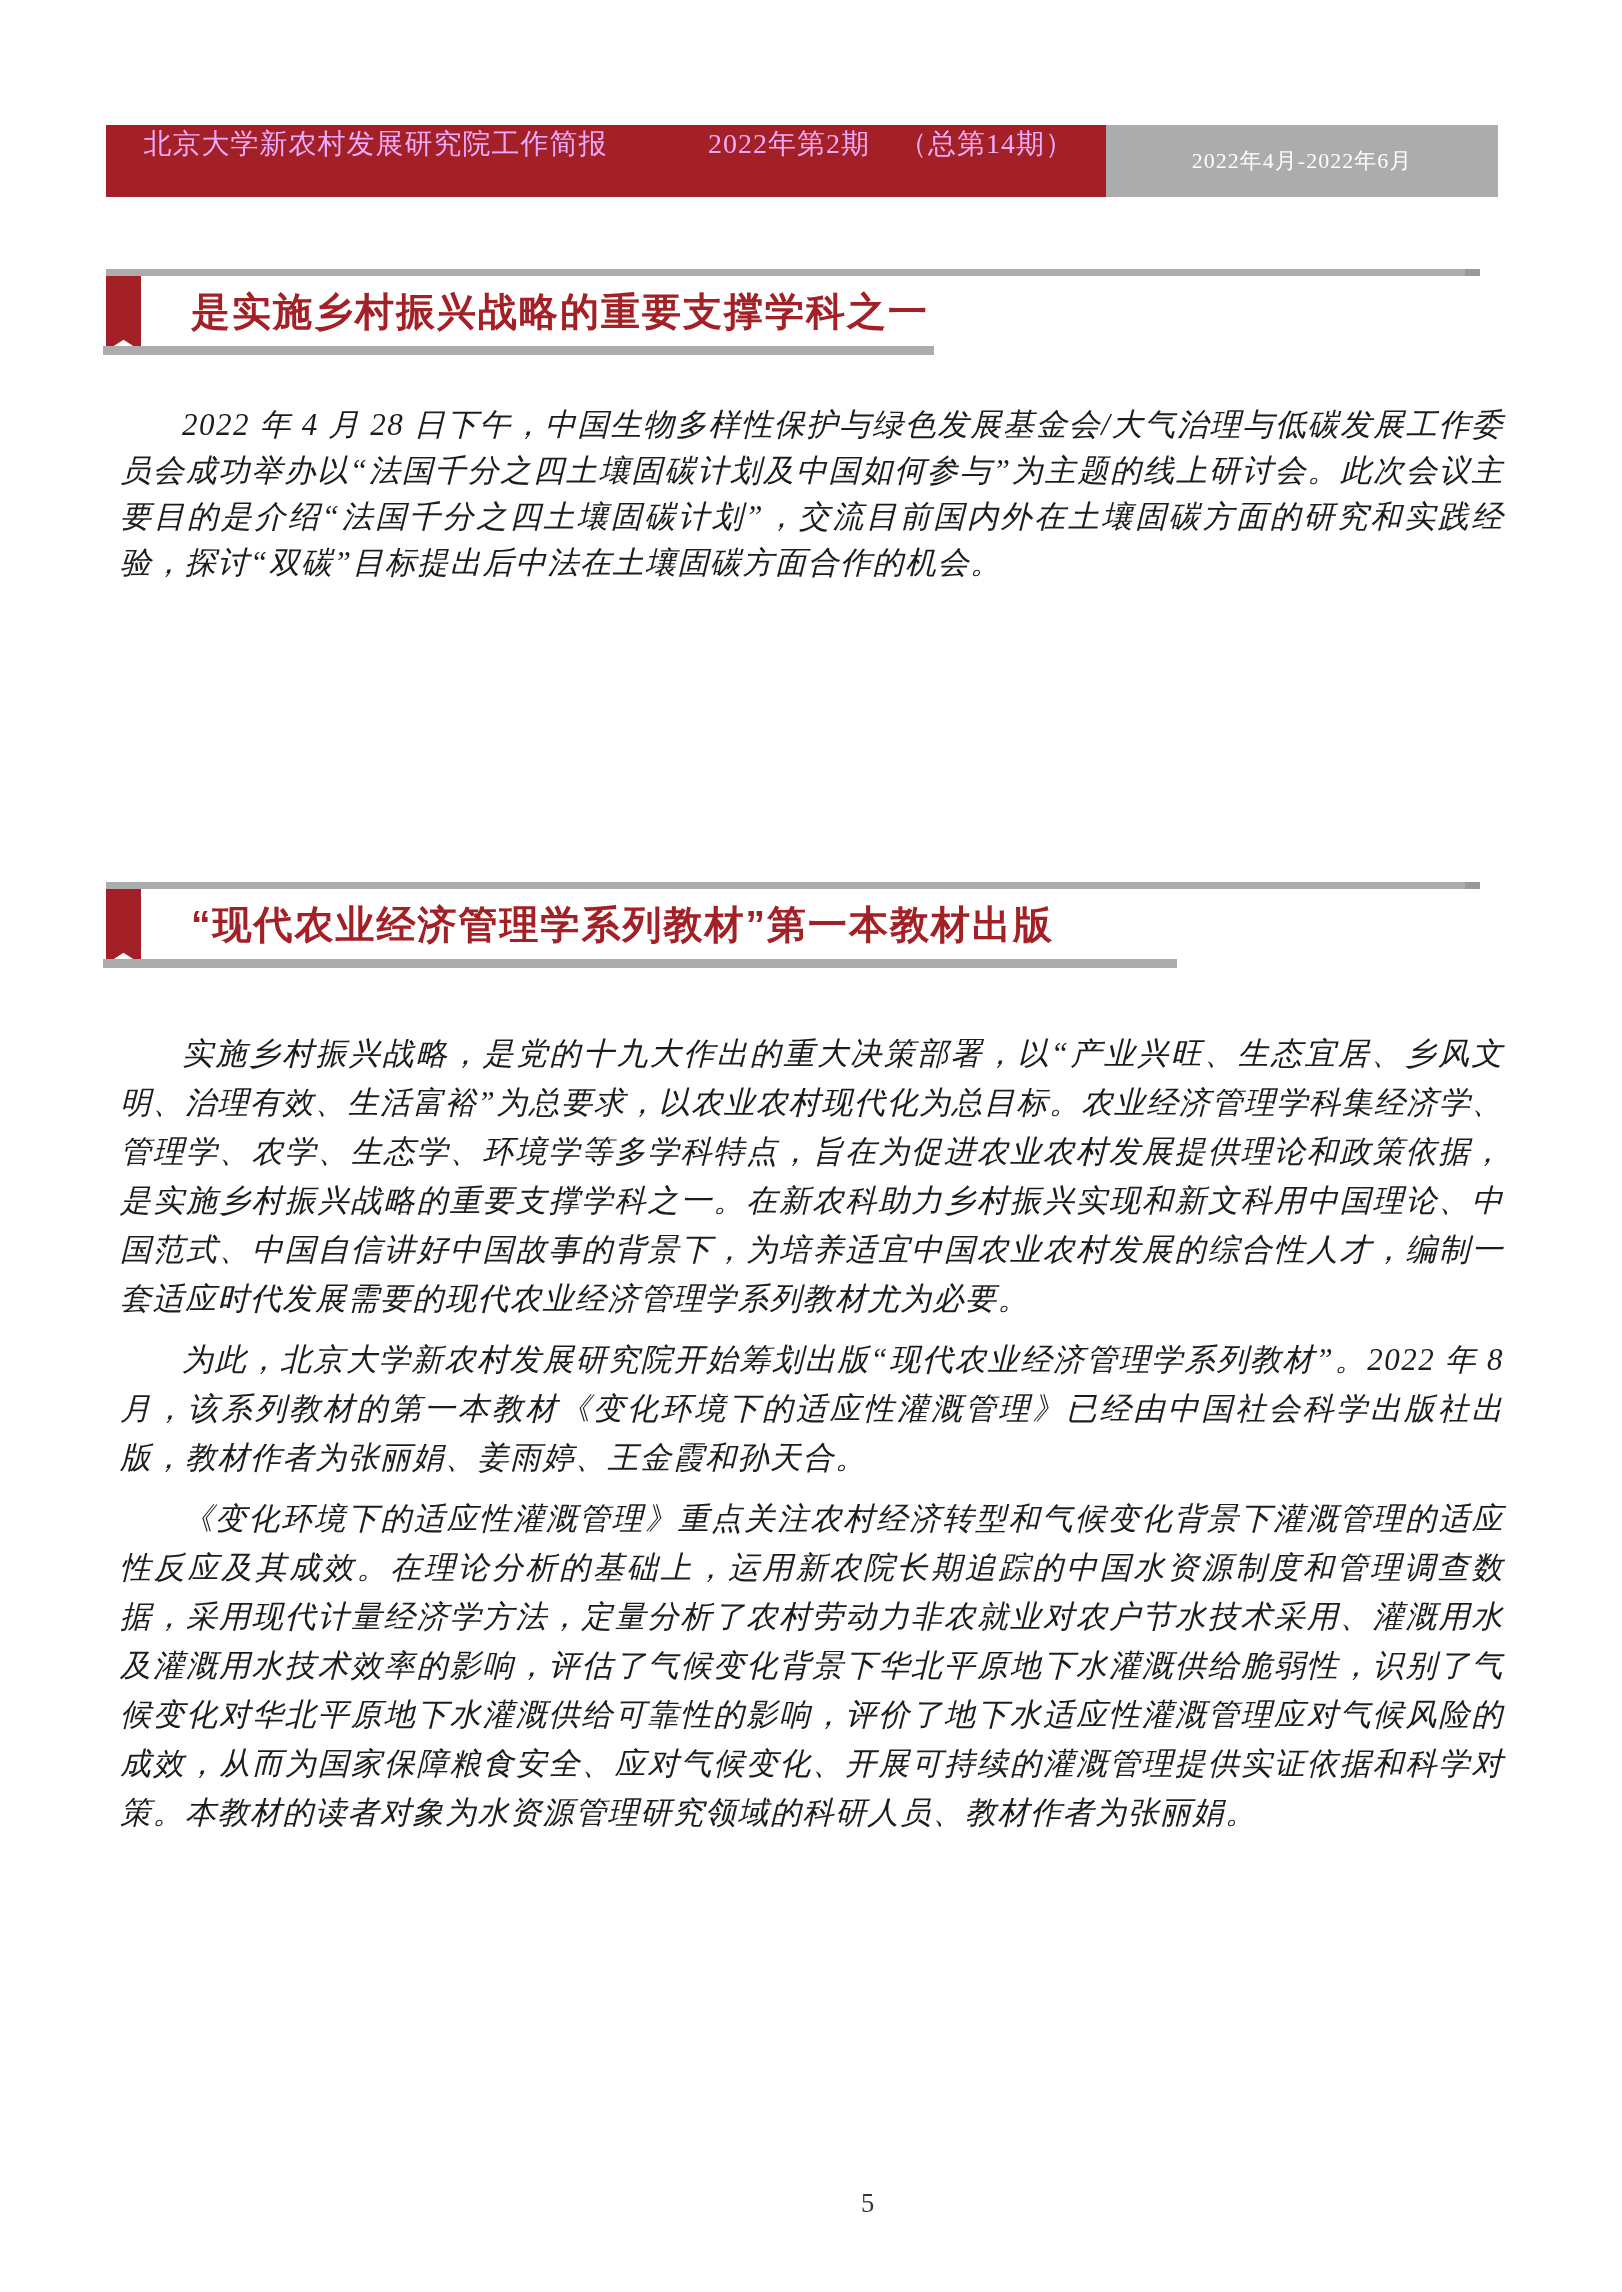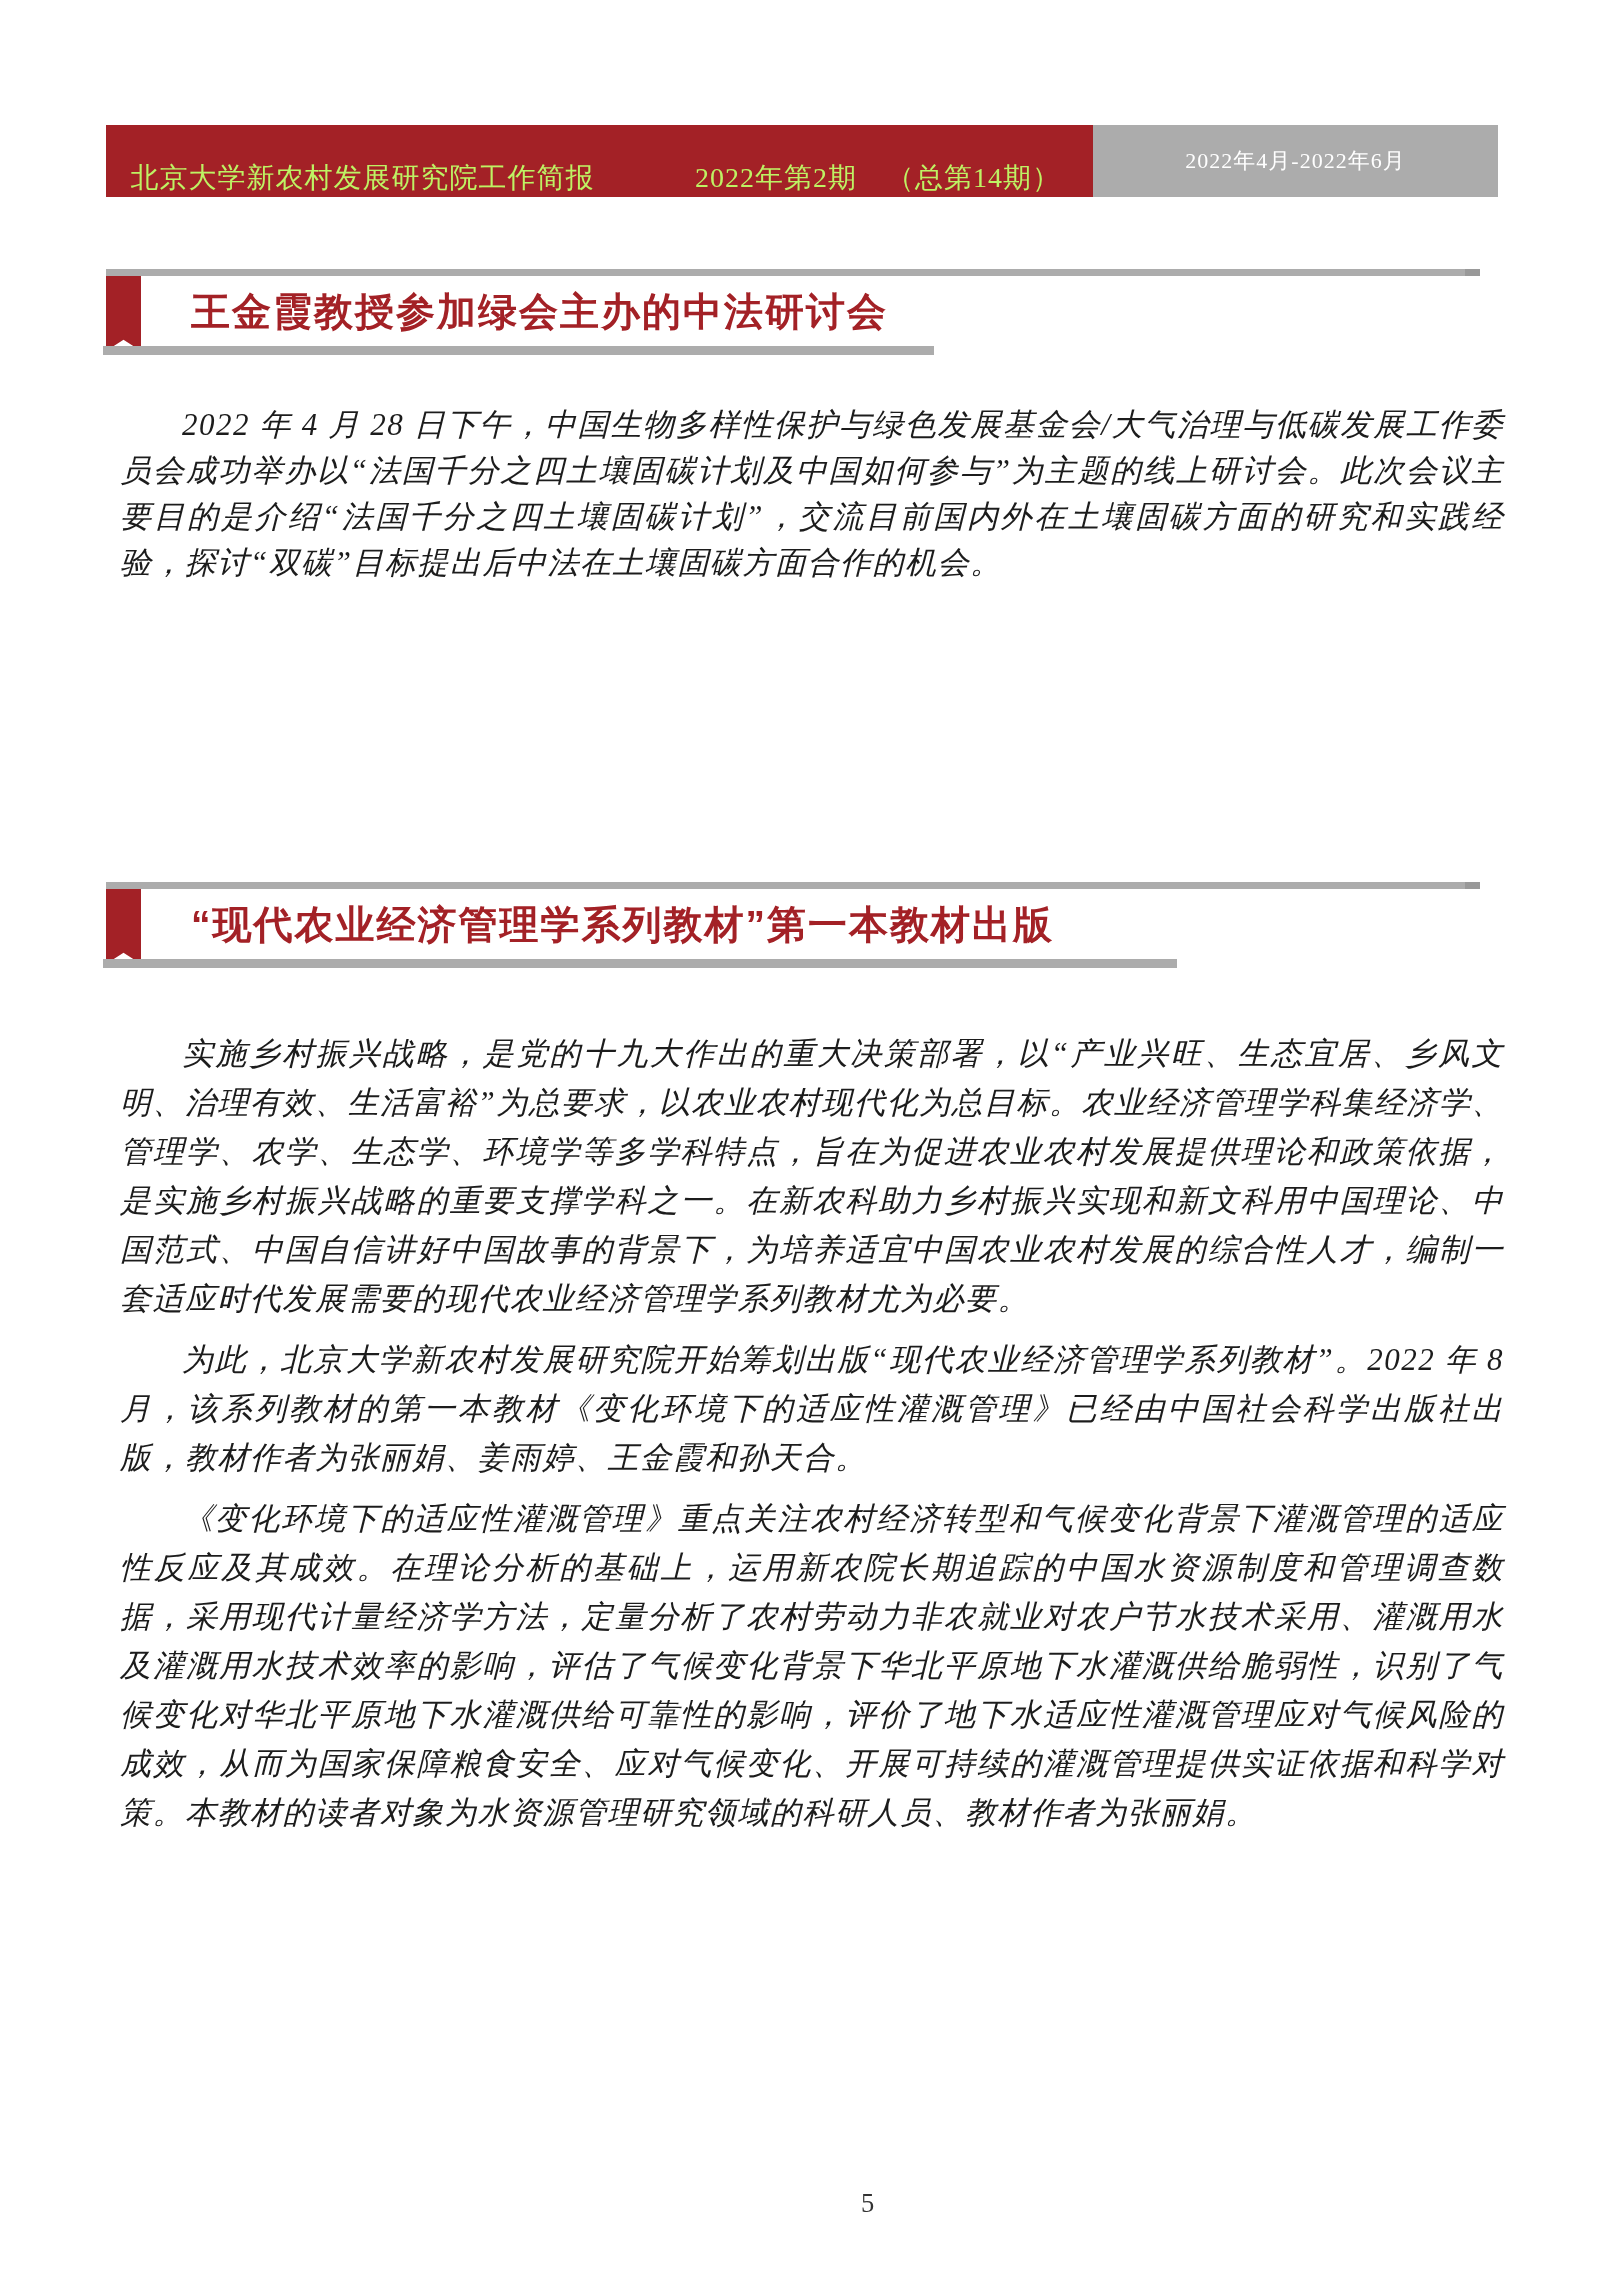--- a/index.html
+++ b/index.html
@@ -20,22 +20,23 @@
 
   
   .masthead{
     position:absolute;top:125px;left:106px;
     width:1392px;height:72px;
     display:flex;
   }
   .masthead-red{
     width:987px;height:100%;
     background:var(--red);
-    display:flex;align-items:flex-end;
-    color:#bef264;
+    display:flex;align-items:flex-start;
+    color:#f0abfc;
+    padding-left:13px;
   }
   .mh-title{
     margin-left:24.5px;
     font-size:28px;letter-spacing:1px;
     white-space:nowrap;
   }
   .mh-issue{
     margin-left:auto;margin-right:32px;
     font-size:28px;letter-spacing:1px;
     white-space:nowrap;
@@ -120,21 +121,21 @@
       <span class="mh-issue">2022年第2期　（总第14期）</span>
     </div>
     <div class="masthead-gray">
       <span>2022年4月-2022年6月</span>
     </div>
   </header>
 
   <section class="article" id="sec0">
     <div class="topline"></div>
     <div class="bookmark"></div>
-    <h2 class="sec-title">王金霞教授参加绿会主办的中法研讨会</h2>
+    <h2 class="sec-title">是实施乡村振兴战略的重要支撑学科之一</h2>
     <div class="underbar underbar-0"></div>
   </section>
 
   <div class="sec-body" id="body0">
     <p>2022 年 4 月 28 日下午，中国生物多样性保护与绿色发展基金会/大气治理与低碳发展工作委员会成功举办以“法国千分之四土壤固碳计划及中国如何参与”为主题的线上研讨会。此次会议主要目的是介绍“法国千分之四土壤固碳计划”，交流目前国内外在土壤固碳方面的研究和实践经验，探讨“双碳”目标提出后中法在土壤固碳方面合作的机会。</p>
   </div>
 
   <section class="article" id="sec1">
     <div class="topline"></div>
     <div class="bookmark"></div>

